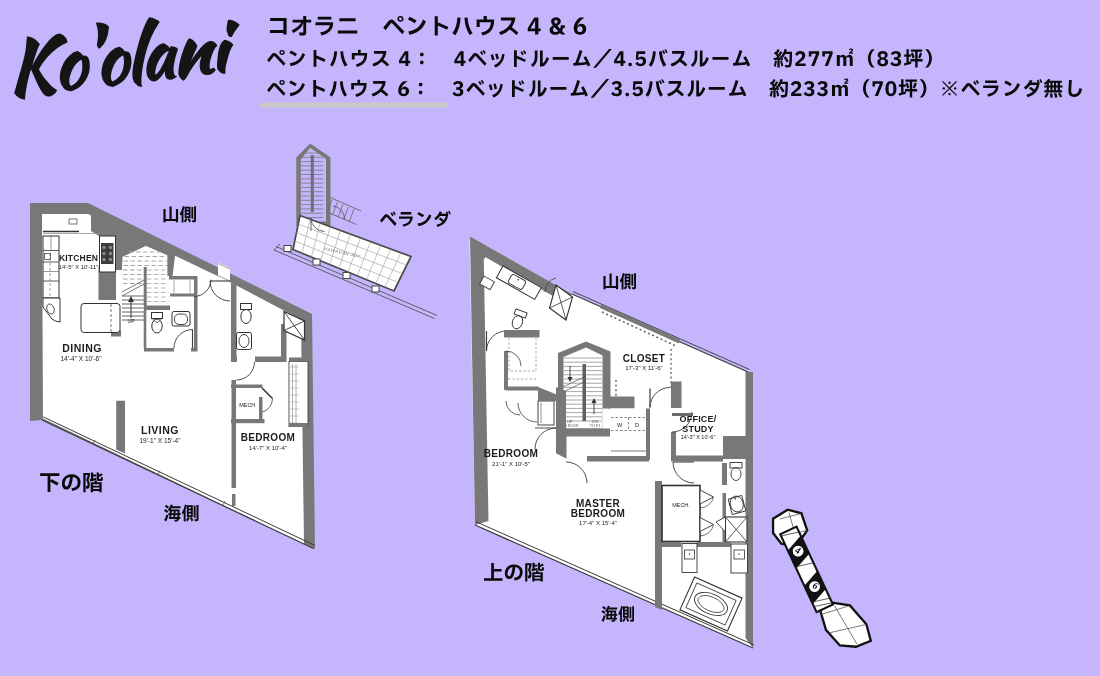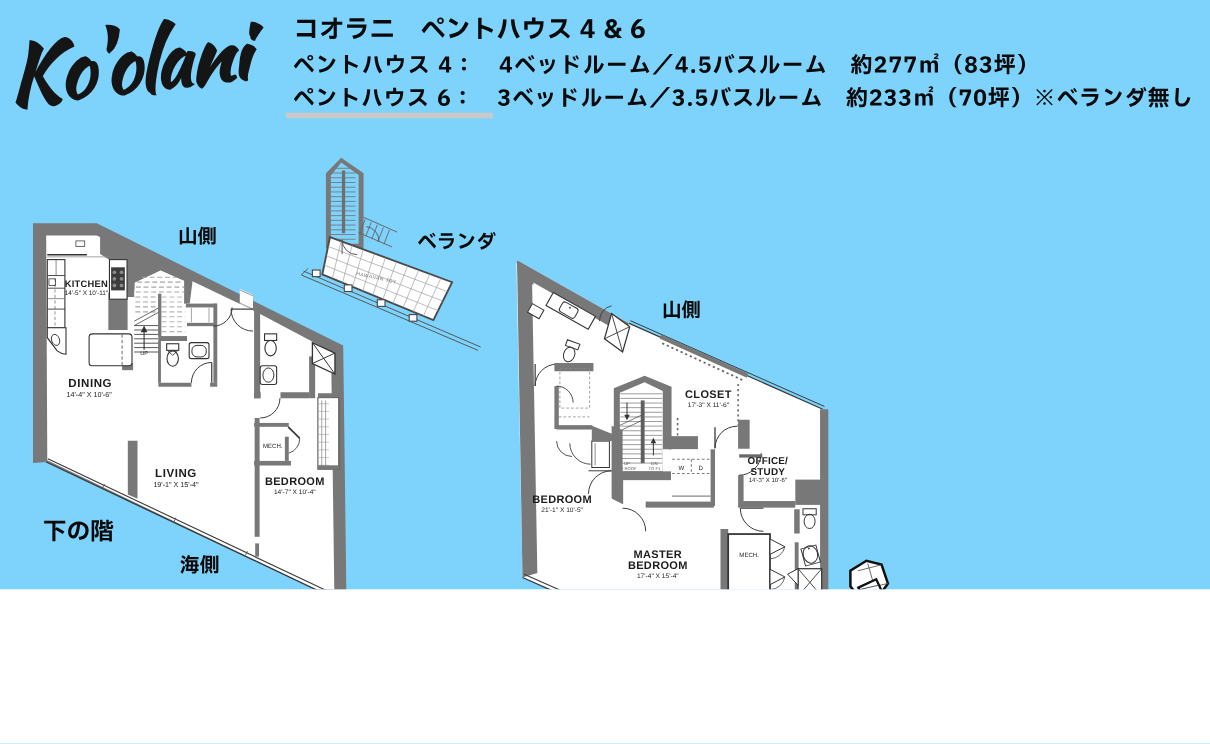--- a/index.html
+++ b/index.html
@@ -1,16 +1,16 @@
 <!DOCTYPE html>
 <html><head><meta charset="utf-8"><title>Ko'olani Penthouse 4 &amp; 6</title>
 <style>
 html,body{margin:0;padding:0;background:#fff;}
 body{font-family:"Liberation Sans", sans-serif;}
-#page{width:1100px;height:536px;position:relative;overflow:hidden;background:#7dd3fc;}
+#page{width:1100px;height:676px;position:relative;overflow:hidden;background:#c4b5fd;}
 </style></head>
 <body>
 <div id="page">
 <svg width="1100" height="676" viewBox="0 0 1100 676">
 
 <g transform="rotate(-6 10 94)">
         <path d="M34.4 70.9Q38.9 64.1 43.3 58.5Q47.7 52.8 51.8 48.7Q55.8 44.7 59.1 42.4Q62.5 40.1 65.0 40.1Q65.9 40.1 67.0 40.9Q68.2 41.6 69.2 42.8Q70.2 43.9 70.8 45.3Q71.5 46.6 71.5 47.9Q66.9 49.3 62.6 51.7Q58.3 54.1 54.3 57.2Q50.3 60.3 46.7 64.1Q43.1 67.9 40.1 72.2Q41.3 75.2 43.0 78.6Q44.7 82.0 46.8 85.1Q48.8 88.3 51.2 91.0Q53.5 93.7 55.9 95.3Q55.6 96.1 54.7 96.8Q53.8 97.6 52.8 98.2Q51.8 98.8 50.6 99.2Q49.5 99.5 48.5 99.5Q46.6 99.5 45.0 97.8Q43.4 96.0 41.8 92.4Q40.1 88.7 38.4 83.4Q36.6 78.0 34.4 70.9ZM23.4 99.9Q20.6 99.3 18.8 97.6Q16.9 96.0 15.4 93.5Q16.1 92.1 17.0 89.8Q17.9 87.6 19.2 84.3Q20.5 80.9 22.3 76.3Q24.2 71.7 26.6 65.5Q28.1 61.5 29.1 58.8Q30.1 56.1 30.8 53.5Q31.5 50.9 32.1 47.8Q32.8 44.7 33.7 39.8Q36.7 40.4 39.2 42.5Q41.8 44.7 43.6 47.6Q42.8 48.7 41.7 50.7Q40.7 52.8 39.3 55.7Q38.0 58.7 36.4 62.2Q34.8 65.8 33.1 69.8Q29.1 78.6 26.9 85.9Q24.6 93.1 23.4 99.9Z M71.4 96.6Q67.2 96.1 64.7 92.9Q62.2 89.7 62.2 84.7Q62.2 81.8 63.1 78.7Q64.0 75.5 65.6 72.6Q67.2 69.6 69.4 67.0Q71.6 64.4 74.1 62.5Q78.2 59.5 81.7 59.5Q84.0 60.7 86.3 64.7Q86.6 64.7 86.9 64.6Q87.2 64.6 87.6 64.6Q91.4 64.6 91.4 71.4Q91.4 76.0 89.9 80.2Q88.4 84.3 85.8 87.6Q83.1 91.0 79.4 93.3Q75.7 95.6 71.4 96.6ZM75.1 73.6Q73.8 75.2 72.8 77.2Q71.7 79.2 70.9 81.2Q70.0 83.2 69.6 85.1Q69.2 86.9 69.2 88.4Q69.2 90.1 69.8 91.7Q70.3 93.3 71.1 93.6Q74.4 92.8 77.1 90.8Q79.8 88.8 81.8 85.8Q83.8 82.8 85.0 79.0Q86.1 75.2 86.1 70.9Q86.1 69.0 85.9 67.9Q85.7 66.8 85.2 66.0Q81.9 67.0 79.4 69.1Q76.9 71.2 75.1 73.6Z M103.7 57.0Q103.3 56.6 102.9 55.8Q102.6 55.0 102.6 54.2Q103.5 51.7 104.2 48.3Q105.0 45.0 105.0 40.9Q105.0 39.1 104.8 37.2Q104.6 35.3 104.1 33.2Q107.6 33.4 110.5 34.7Q113.4 36.0 114.3 37.8Q113.1 44.4 110.5 49.3Q108.0 54.2 103.7 57.0Z M113.2 96.6Q109.0 96.1 106.6 92.9Q104.1 89.7 104.1 84.7Q104.1 81.8 105.0 78.7Q105.8 75.5 107.4 72.6Q109.0 69.6 111.2 67.0Q113.4 64.4 116.0 62.5Q120.0 59.5 123.5 59.5Q125.8 60.7 128.1 64.7Q128.5 64.7 128.8 64.6Q129.0 64.6 129.4 64.6Q133.3 64.6 133.3 71.4Q133.3 76.0 131.8 80.2Q130.3 84.3 127.6 87.6Q125.0 91.0 121.3 93.3Q117.6 95.6 113.2 96.6ZM116.9 73.6Q115.7 75.2 114.6 77.2Q113.5 79.2 112.7 81.2Q111.9 83.2 111.5 85.1Q111.0 86.9 111.0 88.4Q111.0 90.1 111.6 91.7Q112.2 93.3 112.9 93.6Q116.2 92.8 118.9 90.8Q121.7 88.8 123.7 85.8Q125.7 82.8 126.8 79.0Q128.0 75.2 128.0 70.9Q128.0 69.0 127.7 67.9Q127.5 66.8 127.0 66.0Q123.8 67.0 121.3 69.1Q118.8 71.2 116.9 73.6Z M134.7 89.3Q134.7 86.1 136.2 80.3Q137.8 74.5 140.6 66.8Q145.1 54.4 149.1 46.2Q153.0 38.0 156.8 33.4Q157.7 33.6 159.0 34.1Q160.3 34.7 161.5 35.4Q162.7 36.1 163.7 36.8Q164.7 37.6 165.0 38.0Q159.3 44.7 155.0 52.5Q150.7 60.2 147.1 70.2Q144.1 78.8 142.5 85.7Q140.8 92.6 140.8 97.2Q140.8 98.5 140.8 98.7Q140.8 99.0 140.9 99.3Q139.9 99.2 139.2 98.8Q138.4 98.5 138.2 97.9Q138.1 97.6 137.4 96.9Q136.8 96.2 136.2 95.8Q135.6 95.4 135.2 93.5Q134.7 91.7 134.7 89.3Z M175.2 64.5Q175.9 64.5 176.9 64.8Q177.9 65.0 178.7 65.4Q179.5 65.8 180.1 66.3Q180.6 66.7 180.6 67.1Q179.1 70.1 177.9 73.2Q176.7 76.3 175.8 79.2Q174.9 82.0 174.4 84.5Q174.0 87.0 174.0 88.8Q174.0 90.9 174.4 92.2Q174.8 93.6 175.9 94.1Q175.0 94.7 173.6 95.1Q172.2 95.5 171.1 95.5Q167.2 95.5 167.2 90.1Q167.2 85.9 169.9 78.7Q168.5 82.0 166.6 85.0Q164.7 87.9 162.7 90.2Q160.7 92.5 158.7 93.9Q156.7 95.3 155.1 95.6Q152.4 95.5 150.7 93.0Q149.0 90.6 149.0 86.8Q149.0 82.7 150.7 78.2Q152.5 73.6 155.2 69.8Q158.0 65.9 161.2 63.3Q164.4 60.7 167.4 60.6Q168.1 60.8 169.0 61.4Q169.9 62.1 170.8 63.0Q171.6 63.9 172.2 64.8Q172.8 65.7 172.9 66.3Q169.9 66.8 166.8 69.2Q163.7 71.6 161.2 75.0Q158.7 78.4 157.1 82.2Q155.5 86.1 155.5 89.5Q155.5 90.9 156.5 91.2Q158.6 90.8 161.4 87.6Q164.2 84.4 168.1 77.8Q168.8 76.5 169.8 74.9Q170.7 73.3 171.6 71.5Q172.6 69.8 173.5 68.0Q174.4 66.2 175.2 64.5Z M194.2 58.6Q196.0 59.2 197.7 61.2Q199.4 63.2 200.2 65.6Q199.4 67.6 197.7 70.3Q196.0 73.1 194.4 76.0Q192.7 78.9 191.3 81.5Q190.0 84.1 189.8 85.8Q190.9 84.5 192.4 82.9Q193.8 81.2 195.1 79.6Q196.5 77.9 197.7 76.6Q198.8 75.2 199.5 74.6Q200.9 73.1 202.8 71.2Q204.7 69.3 206.7 67.5Q208.8 65.8 210.9 64.6Q213.1 63.4 214.8 63.4Q216.7 63.4 218.0 64.7Q219.3 66.0 220.0 67.4Q220.0 67.5 219.4 67.8Q218.9 68.0 217.9 69.2Q216.9 70.5 215.6 72.8Q214.3 75.1 213.1 77.8Q211.9 80.4 211.1 83.2Q210.3 86.0 210.3 88.2Q210.3 90.1 210.8 90.6Q211.2 91.1 212.1 91.1Q212.9 91.1 213.8 90.7Q214.7 90.3 215.2 90.3Q215.5 90.5 215.6 91.0Q215.8 91.4 215.8 91.8Q215.2 92.3 214.4 92.8Q213.6 93.3 212.8 93.8Q211.9 94.2 211.1 94.5Q210.2 94.8 209.6 94.8Q207.4 94.8 206.1 94.2Q204.7 93.6 204.0 92.5Q203.2 91.5 202.9 90.1Q202.6 88.7 202.6 87.1Q202.6 86.2 202.8 85.1Q202.9 84.0 203.3 82.5Q203.8 81.0 204.6 78.9Q205.4 76.8 206.6 73.9Q206.5 73.9 204.7 74.9Q202.8 76.0 200.7 78.1Q197.3 81.4 194.6 84.6Q191.8 87.8 189.0 91.7Q187.4 94.0 186.2 95.6Q185.0 97.1 184.1 97.7Q182.5 96.8 181.8 95.2Q181.1 93.6 180.7 92.0Q180.7 90.6 181.1 88.5Q181.5 86.3 182.2 83.7Q182.9 81.2 183.9 78.3Q185.0 75.5 186.2 72.6Q189.0 66.2 191.3 62.5Q193.6 58.9 194.2 58.6Z M219.8 89.1Q219.8 88.5 219.9 87.5Q220.0 86.5 220.3 84.8Q220.6 83.2 221.1 80.9Q221.6 78.5 222.3 75.2Q222.4 74.5 223.0 72.9Q223.5 71.3 224.3 69.5Q225.1 67.7 226.4 66.0Q227.6 64.4 229.2 63.6Q230.5 63.9 232.5 65.1Q234.6 66.3 236.0 68.4Q234.3 70.3 233.2 72.2Q232.1 74.1 231.2 76.1Q230.3 78.2 229.5 80.3Q228.7 82.5 227.8 84.9Q227.0 87.0 226.3 89.1Q225.7 91.3 225.6 92.9Q225.6 94.2 225.5 94.8Q225.5 95.3 225.1 95.3Q224.9 95.3 224.0 94.9Q223.1 94.6 222.2 93.8Q221.3 93.1 220.5 91.9Q219.8 90.7 219.8 89.1ZM233.8 57.4Q233.8 57.0 234.0 56.1Q233.6 55.7 233.4 55.0Q233.1 54.3 233.1 53.7Q233.1 53.0 233.3 51.9Q233.5 50.8 233.8 49.5Q234.1 48.2 234.5 46.7Q234.9 45.3 235.4 44.1Q236.2 44.1 237.5 44.6Q238.8 45.1 240.1 45.9Q241.4 46.6 242.5 47.5Q243.6 48.4 244.2 49.3Q243.4 50.1 242.1 51.5Q240.8 52.9 239.5 54.5Q238.3 56.0 237.3 57.4Q236.2 58.8 236.0 59.4Q235.1 59.3 234.4 58.6Q233.8 58.0 233.8 57.4Z" fill="#151515" stroke="#151515" stroke-width="2.2"></path>
       </g>
 
 <path d="M286.6 34.6H283.4V33.1H269.9V30.1H283.4V20.9H270.2V17.9H286.6Z M311.2 19.7V22.5H306.2V32.5Q306.2 34.0 305.5 34.7Q304.8 35.4 303.3 35.4H299.7L299.0 32.5H303.3V23.1H303.1Q302.7 25.8 300.2 28.2Q297.6 30.6 293.4 32.9L291.6 30.4Q294.9 28.7 297.2 26.9Q299.5 25.0 301.6 22.5H292.6V19.7H303.2V15.9H306.2V19.7Z M317.7 16.7H331.3V19.6H317.7ZM315.5 22.3H333.2Q333.2 27.8 330.2 31.1Q327.1 34.4 321.5 35.4L320.2 32.5Q324.5 31.8 326.9 30.0Q329.2 28.2 329.9 25.2H315.5Z M355.6 21.3H339.4V18.2H355.6ZM357.2 33.5H337.8V30.4H357.2Z M397.4 18.9Q397.4 17.6 398.2 16.8Q399.1 16.0 400.4 16.0Q401.8 16.0 402.7 16.8Q403.5 17.6 403.5 18.9Q403.5 20.2 402.7 21.0Q401.8 21.8 400.4 21.8Q399.1 21.8 398.2 21.0Q397.4 20.2 397.4 18.9ZM401.8 19.1V18.7Q401.8 18.1 401.5 17.8Q401.1 17.5 400.4 17.5Q399.8 17.5 399.4 17.8Q399.1 18.1 399.1 18.7V19.1Q399.1 19.7 399.4 20.0Q399.8 20.3 400.4 20.3Q401.1 20.3 401.5 20.0Q401.8 19.7 401.8 19.1ZM392.4 23.4Q392.0 23.0 391.6 23.0Q391.4 23.0 391.2 23.1Q391.0 23.2 390.8 23.5L385.5 30.2L383.3 27.5L388.4 21.2Q389.2 20.3 389.9 19.9Q390.6 19.5 391.4 19.5Q392.9 19.5 394.2 20.9L404.3 31.5L402.4 34.3Z M414.7 23.3Q411.7 21.2 407.9 19.5L409.6 16.7Q411.2 17.4 413.0 18.4Q414.9 19.5 416.6 20.6ZM408.4 31.4Q412.4 30.7 415.1 29.3Q417.9 27.9 419.7 25.6Q421.6 23.3 423.1 19.6L426.0 21.4Q424.4 25.2 422.2 27.9Q419.9 30.5 416.8 32.2Q413.7 33.9 409.3 34.7Z M446.9 29.8Q444.7 28.6 442.2 27.5Q439.7 26.4 437.8 25.8V35.4H434.7V16.2H437.8V22.4Q440.0 23.1 442.8 24.4Q445.7 25.6 448.4 27.0Z M452.4 33.3Q454.7 30.0 455.9 26.3Q457.1 22.5 457.4 17.5L460.6 17.7Q460.3 23.2 459.1 27.3Q457.8 31.5 455.5 35.2ZM467.6 17.5Q467.9 22.3 469.1 26.1Q470.4 29.9 472.6 33.3L469.6 35.1Q467.3 31.4 466.0 27.2Q464.7 23.0 464.4 17.7Z M486.8 19.4H494.2Q494.2 24.0 493.0 27.2Q491.8 30.4 489.3 32.5Q486.7 34.5 482.5 35.5L481.2 32.6Q484.5 31.9 486.6 30.5Q488.7 29.2 489.7 27.2Q490.8 25.1 491.0 22.3H479.7V27.0H476.6V19.4H483.6V15.9H486.8Z M518.3 32.7 516.4 35.1Q513.2 31.9 509.8 29.5Q506.2 33.2 500.7 35.1L499.0 32.3Q509.2 28.8 511.7 20.4H500.9V17.4H515.3Q515.3 19.2 514.6 21.5Q513.7 24.6 511.8 27.2Q515.1 29.6 518.3 32.7Z M538.4 31.2V34.5H535.1V31.2H527.7V28.3L534.3 17.6H538.4V28.6H540.6V31.2ZM535.1 21.1H534.9L530.4 28.6H535.1Z M549.6 30.1Q549.6 28.5 550.4 27.4Q551.3 26.3 553.0 25.4Q551.1 23.3 551.1 21.4Q551.1 20.3 551.7 19.3Q552.3 18.4 553.4 17.9Q554.6 17.3 556.0 17.3Q558.1 17.3 559.5 18.4Q560.8 19.4 560.8 21.2Q560.8 22.7 559.9 23.7Q559.0 24.7 557.4 25.7L560.1 28.7Q560.7 27.1 560.8 25.3H564.8V28.1H563.2Q562.8 29.7 562.1 30.9L565.5 34.5H561.4L560.0 33.1Q559.1 33.8 558.0 34.3Q556.8 34.8 555.2 34.8Q553.4 34.8 552.2 34.2Q550.9 33.6 550.2 32.5Q549.6 31.4 549.6 30.1ZM557.6 21.5V21.4Q557.6 20.7 557.1 20.3Q556.6 19.9 555.9 19.9Q555.2 19.9 554.8 20.4Q554.3 20.8 554.3 21.4V21.6Q554.3 22.0 554.6 22.5Q554.9 23.0 555.7 23.9Q556.7 23.3 557.1 22.8Q557.6 22.2 557.6 21.5ZM558.3 31.2 554.6 27.2Q553.8 27.7 553.4 28.2Q553.0 28.8 553.0 29.5V29.8Q553.0 30.8 553.7 31.4Q554.4 32.0 555.7 32.0Q557.2 32.0 558.3 31.2Z M573.7 28.1Q573.7 25.9 574.6 23.9Q575.5 21.8 576.8 20.3Q578.2 18.7 579.8 17.6H584.4Q581.2 20.0 579.5 21.9Q577.8 23.8 577.3 26.1L577.5 26.2Q578.0 25.0 578.9 24.4Q579.8 23.7 581.2 23.7Q582.6 23.7 583.8 24.3Q584.9 25.0 585.5 26.2Q586.2 27.3 586.2 28.9Q586.2 30.6 585.4 32.0Q584.6 33.3 583.2 34.1Q581.8 34.8 579.9 34.8Q578.0 34.8 576.6 34.0Q575.2 33.2 574.4 31.7Q573.7 30.2 573.7 28.1ZM582.6 29.4V29.0Q582.6 27.7 581.9 27.0Q581.2 26.3 579.9 26.3Q578.7 26.3 578.0 27.0Q577.3 27.7 577.3 29.0V29.4Q577.3 30.7 578.0 31.4Q578.7 32.1 579.9 32.1Q581.2 32.1 581.9 31.4Q582.6 30.7 582.6 29.4Z" fill="#0a0a0a"></path>

